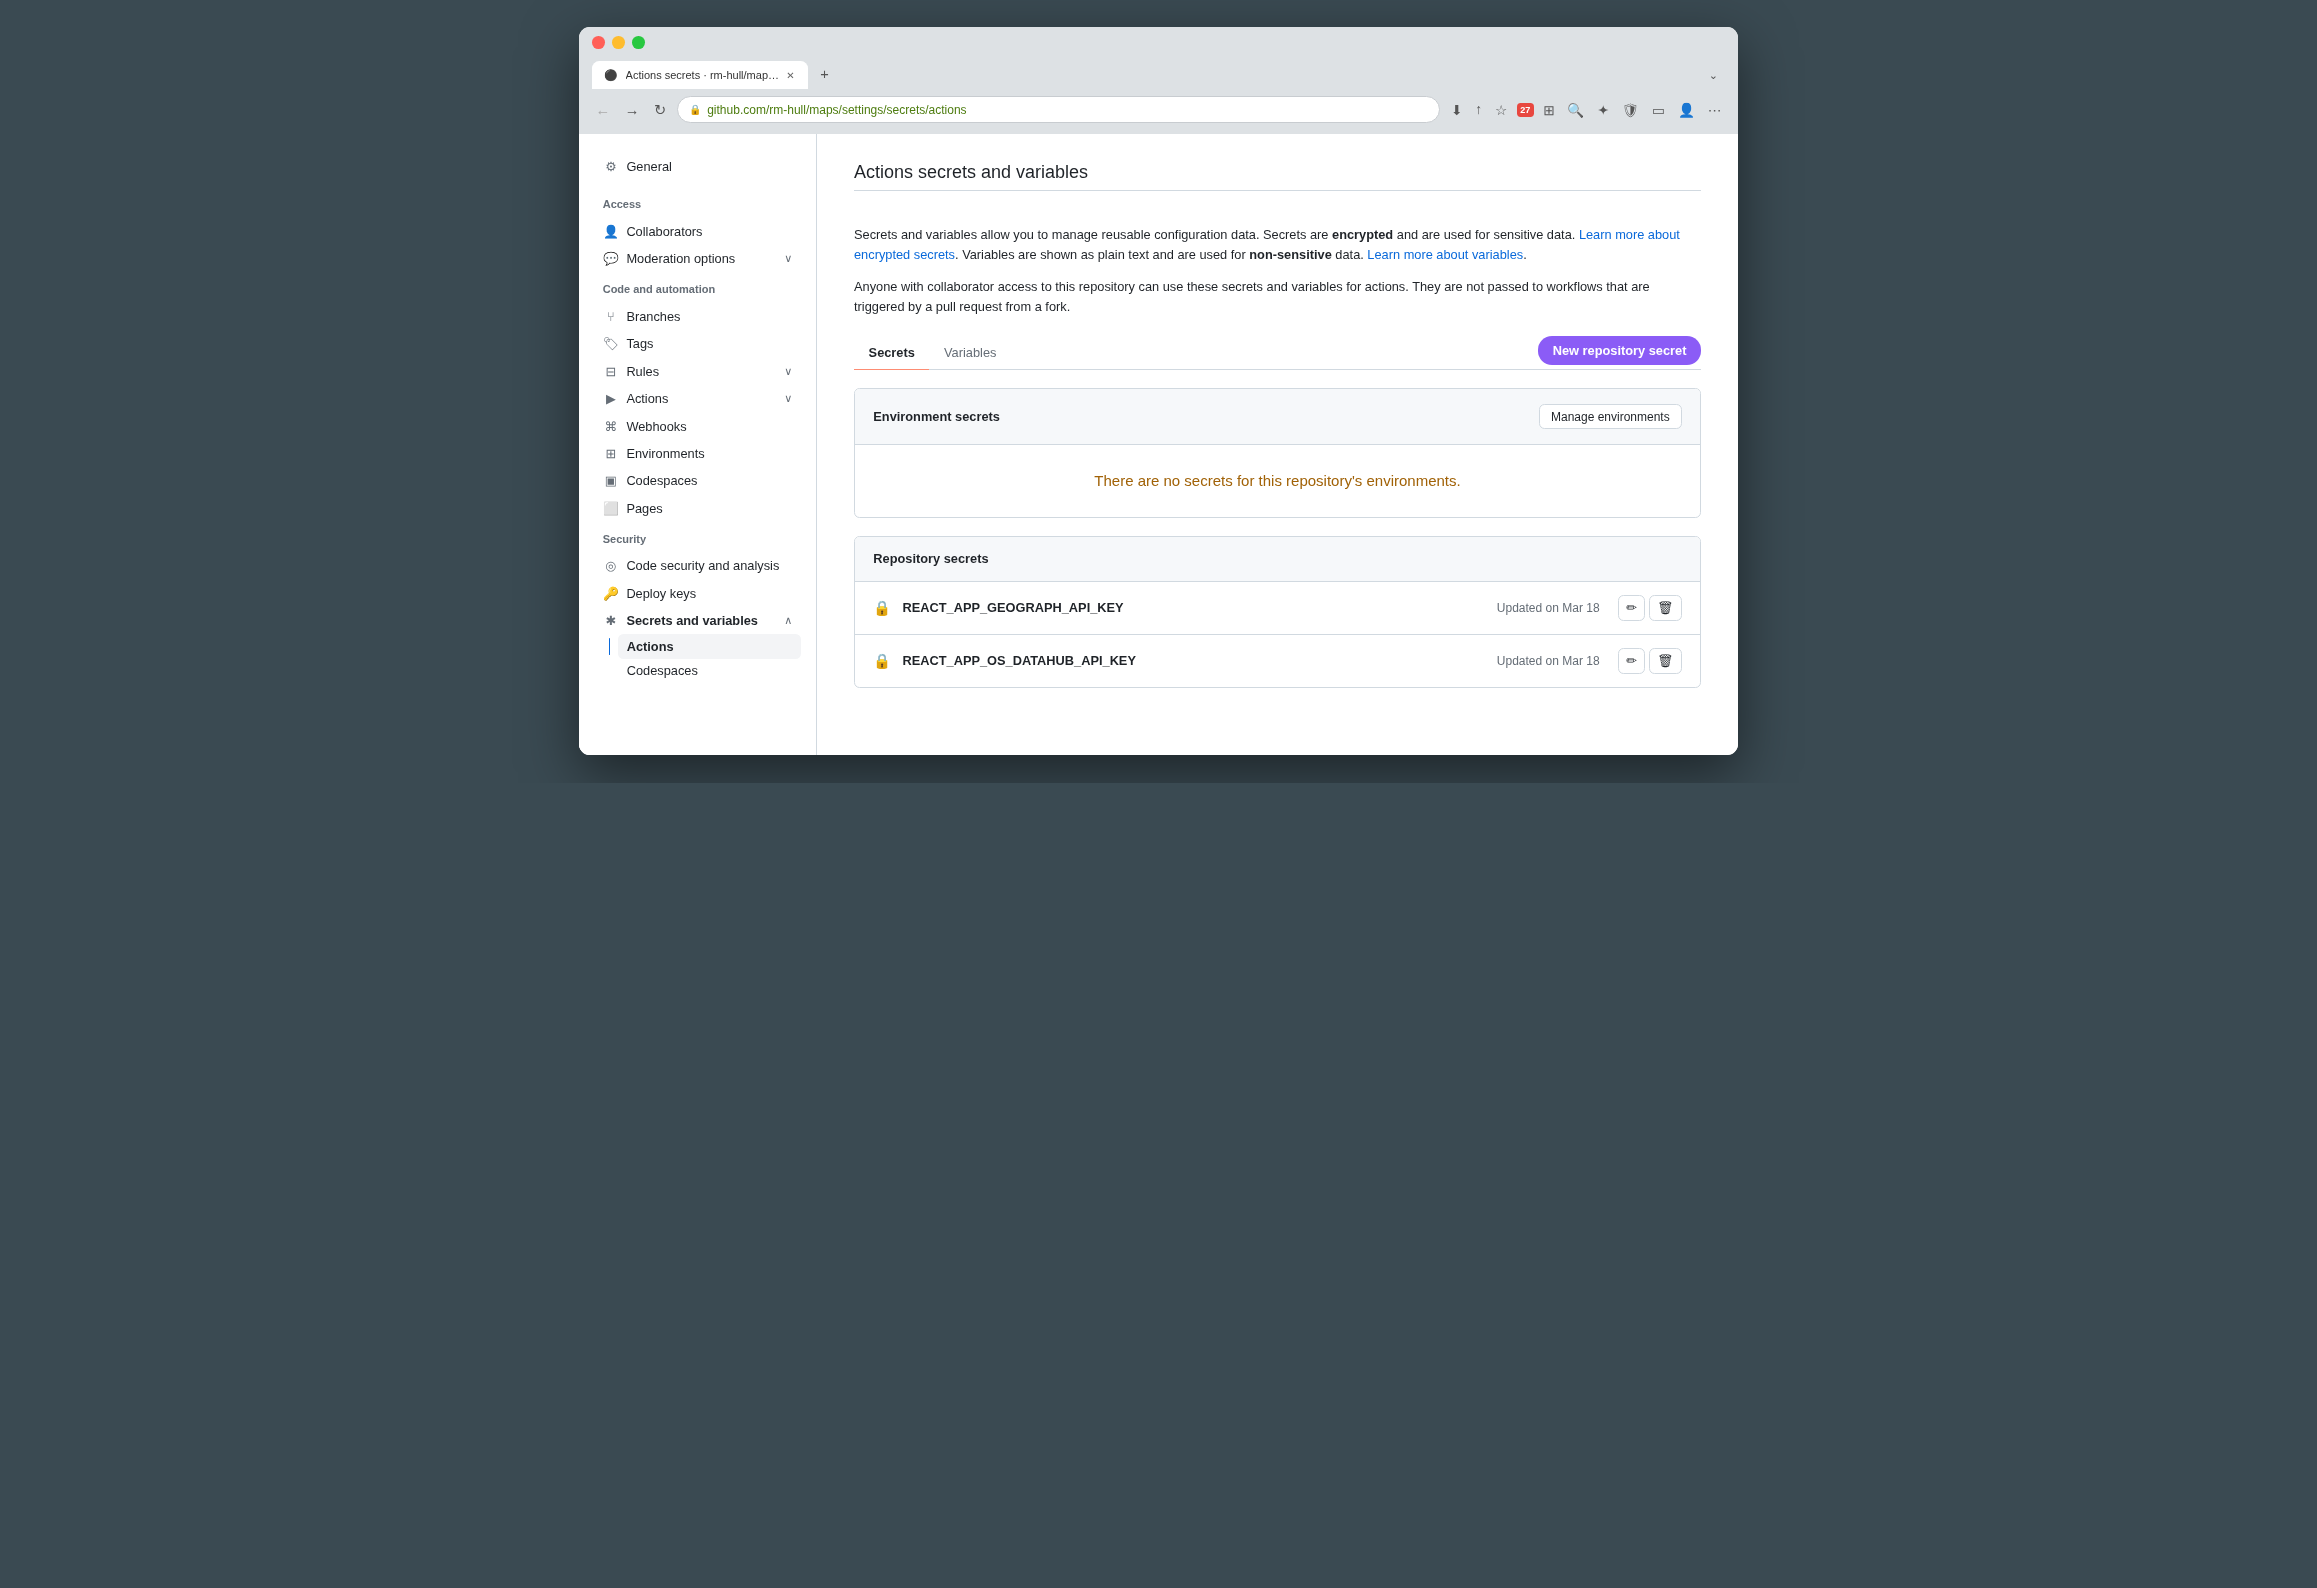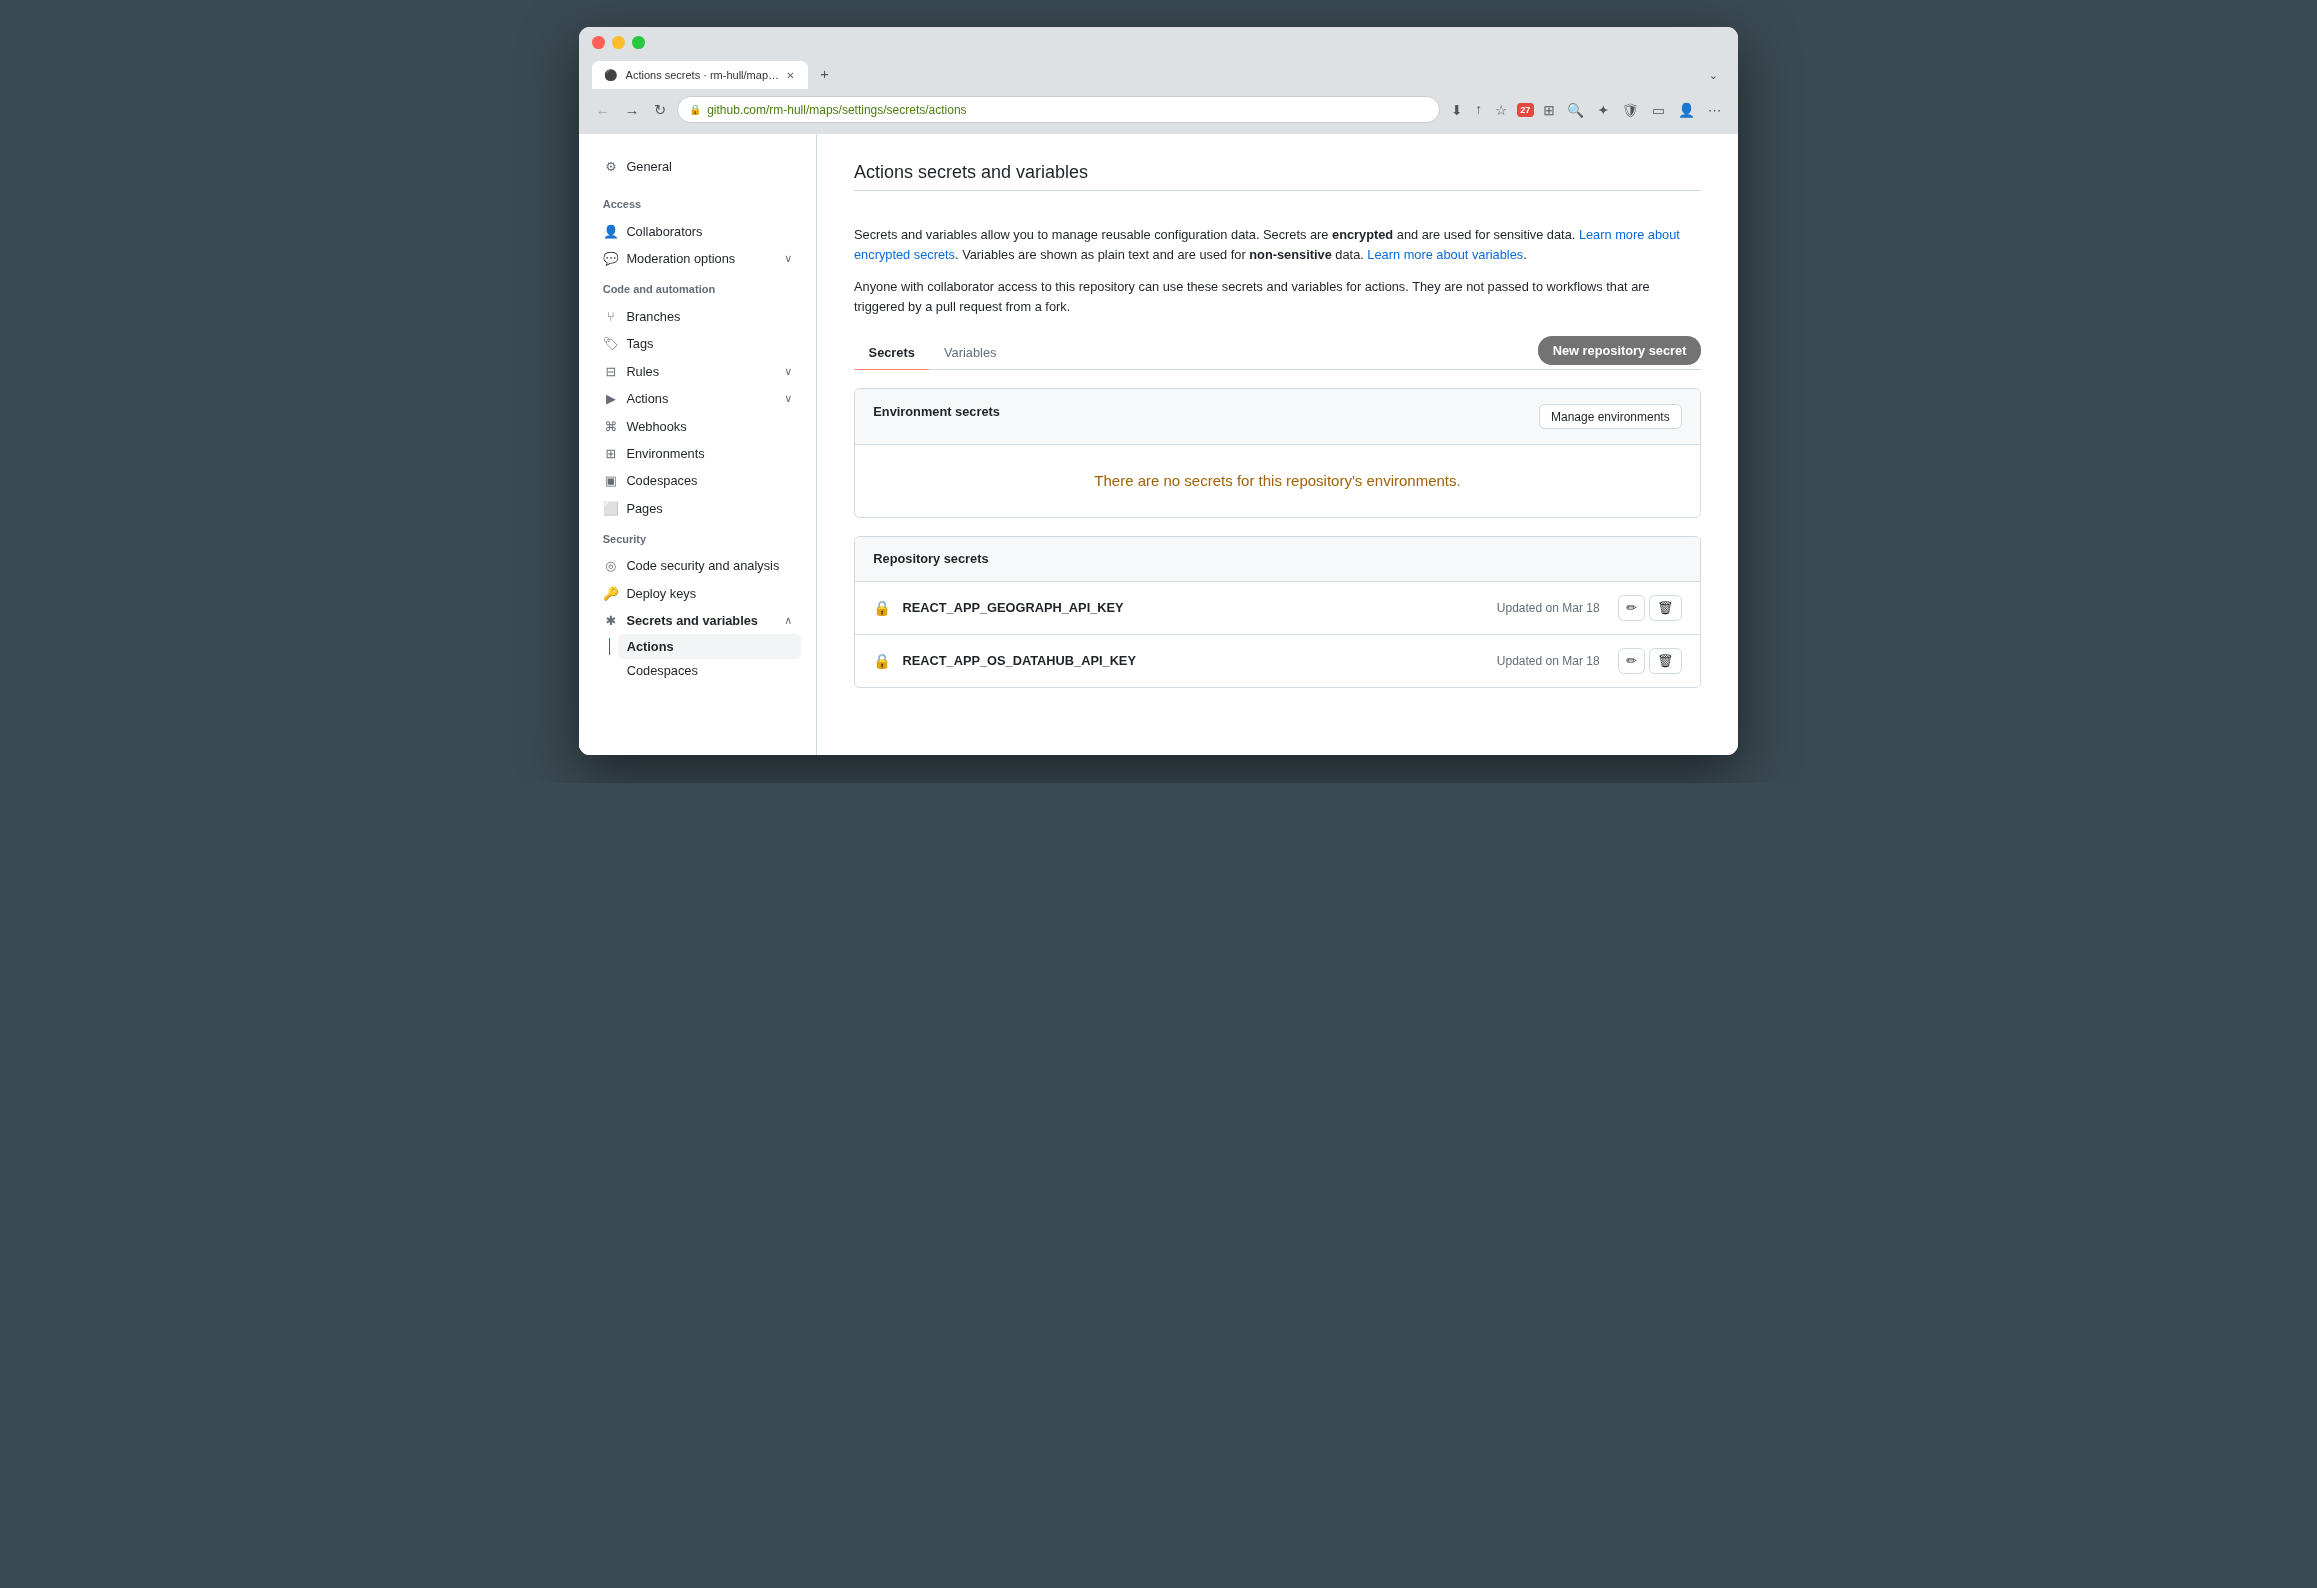--- a/index.html
+++ b/index.html
@@ -243,40 +243,40 @@
       border-bottom: 1.8px solid transparent;
       margin-bottom: -0.9px;
     }
     .tab-item.active {
       color: #1f2328;
       border-bottom-color: #fd8c73;
       font-weight: 600;
     }
     .new-secret-btn {
       margin-left: auto;
-      background: #737373;
+      background: #8b5cf6;
       color: #fff;
       border: none;
       padding: 7.3px 14.6px;
       border-radius: 14px;
       font-size: 12.8px;
       font-weight: 600;
       cursor: pointer;
       white-space: nowrap;
     }
     
     .card {
       border: 0.9px solid #d1d9e0;
       border-radius: 5.5px;
       margin-bottom: 18.3px;
       overflow: hidden;
     }
     .card-header {
       display: flex;
-      align-items: flex-start;
+      align-items: center;
       justify-content: space-between;
       padding: 14.6px 18.3px;
       background: #f6f8fa;
       border-bottom: 0.9px solid #d1d9e0;
     }
     .card-header-title {
       font-size: 12.8px;
       font-weight: 600;
       color: #1f2328;
     }

